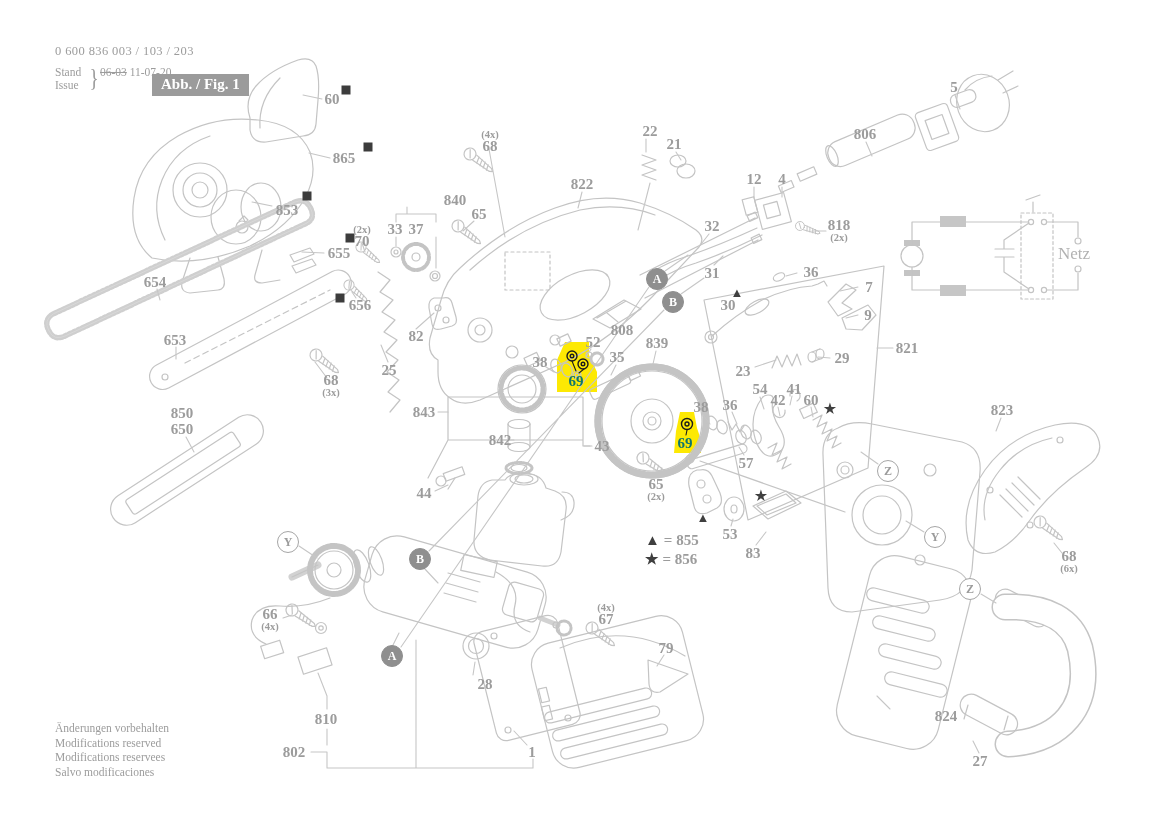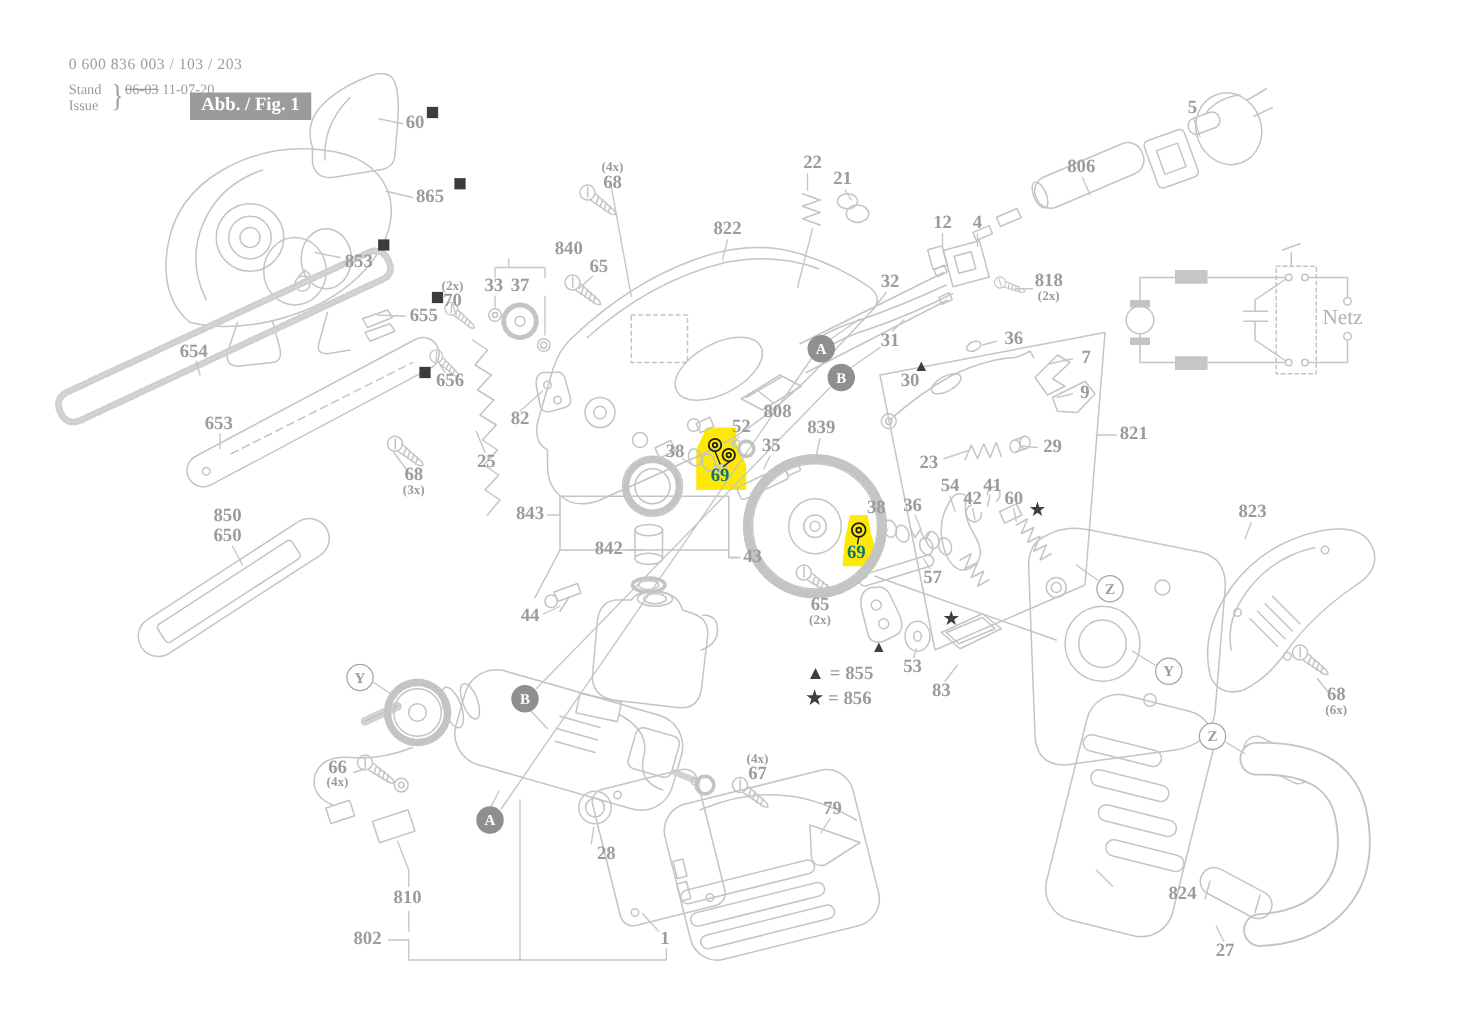--- a/index.html
+++ b/index.html
@@ -355,20 +355,26 @@
   </div>
   <div class="rev-brace">}</div>
   <div class="rev-vals">
     <span class="row strike">06-03</span>
     <span class="row">11-07-20</span>
   </div>
   <div class="badge">Abb. / Fig. 1</div>
 
   <div class="netz" style="left:1058px;top:254px;">Netz</div>
 
+  <div class="footer">
+    <div>Änderungen vorbehalten</div>
+    <div>Modifications reserved</div>
+    <div>Modifications reservees</div>
+    <div>Salvo modificaciones</div>
+  </div>
 
   <div id="diagram-overlay" style="position:absolute;left:0;top:0;width:100%;height:100%;">
       <div class="callout" style="left: 332px; top: 99px;">
         <div class="t">60</div>
       </div>
       <div class="callout" style="left: 344px; top: 158px;">
         <div class="t">865</div>
       </div>
       <div class="callout" style="left: 287px; top: 210px;">
         <div class="t">853</div>
@@ -521,21 +527,21 @@
       </div>
       <div class="callout" style="left: 730px; top: 534px;">
         <div class="t">53</div>
       </div>
       <div class="callout" style="left: 753px; top: 553px;">
         <div class="t">83</div>
       </div>
       <div class="callout" style="left: 424px; top: 412px;">
         <div class="t">843</div>
       </div>
-      <div class="callout" style="left: 487px; top: 440px;">
+      <div class="callout" style="left: 500px; top: 440px;">
         <div class="t">842</div>
       </div>
       <div class="callout" style="left: 602px; top: 446px;">
         <div class="t">43</div>
       </div>
       <div class="callout" style="left: 424px; top: 493px;">
         <div class="t">44</div>
       </div>
       <div class="callout" style="left: 1002px; top: 410px;">
         <div class="t">823</div>

